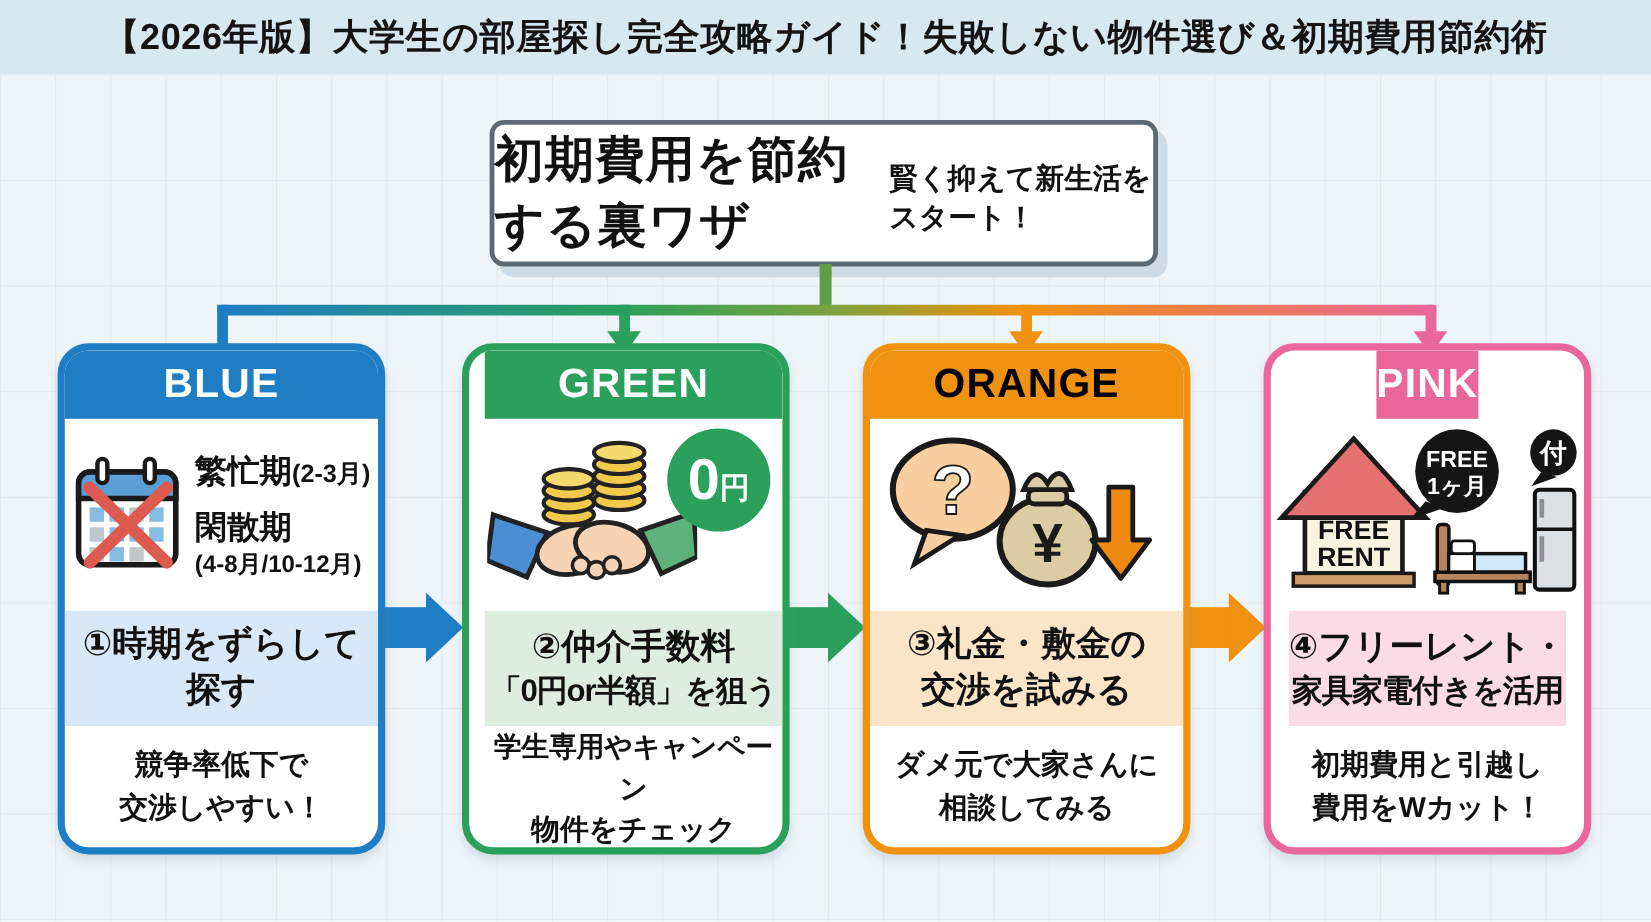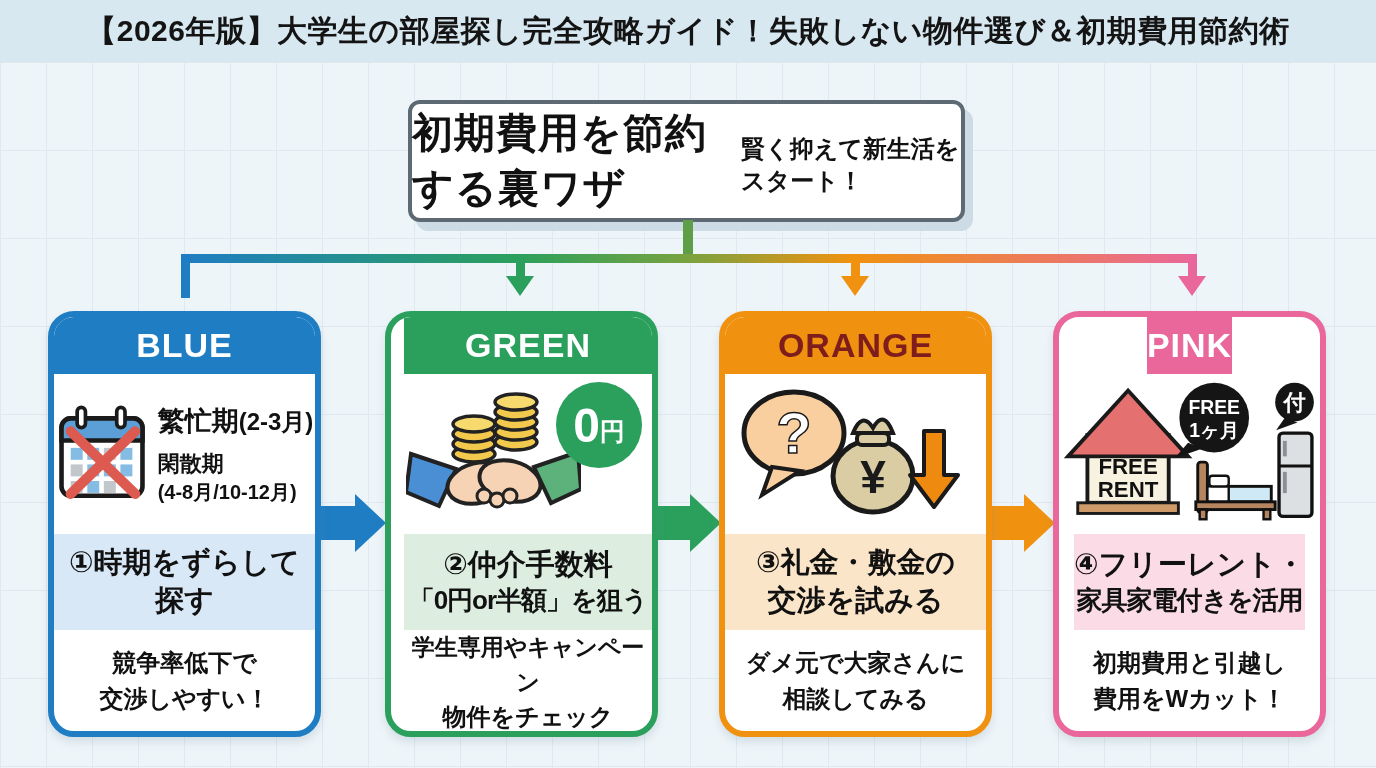--- a/index.html
+++ b/index.html
@@ -60,36 +60,36 @@
   .rhead {
     top:494px; width:0; height:0;
     border-top:29px solid transparent; border-bottom:29px solid transparent;
     border-left:31px solid #000;
   }
   .r1s { left:319px; background:var(--blue,#1f7dc3);} .r1h { left:355px; border-left-color:var(--blue,#1f7dc3);}
   .r2s { left:654px; background:var(--green,#2aa05c);} .r2h { left:690px; border-left-color:var(--green,#2aa05c);}
   .r3s { left:988px; background:var(--orange,#f0920f);} .r3h { left:1024px; border-left-color:var(--orange,#f0920f);}
   
   .card {
-    position:absolute; top:311px; width:273px; height:426px;
+    position:absolute; top:286px; width:273px; height:426px;
     background:#fff; border-radius:26px; border:6px solid #000; overflow:hidden;
     display:flex; flex-direction:column;
     box-shadow:0 5px 8px rgba(110,140,160,0.22);
   }
   .card-blue   { left:48px;   border-color:var(--blue,#1f7dc3); }
   .card-green  { left:385px;  border-color:var(--green,#2aa05c);padding-left:13px; }
   .card-orange { left:719px;  border-color:var(--orange,#f0920f); }
   .card-pink   { left:1053px; border-color:var(--pink,#e9679b);align-items:center; }
   .card-label {
     height:57px; flex:none; display:flex; align-items:center; justify-content:center;
     color:#fff; font-size:34px; font-weight:700; letter-spacing:1px;
   }
   .card-blue   .card-label { background:var(--blue,#1f7dc3); }
   .card-green  .card-label { background:var(--green,#2aa05c); }
-  .card-orange .card-label { background:var(--orange,#f0920f); color:#7f1d1d; }
+  .card-orange .card-label { background:var(--orange,#f0920f); color:#000000; }
   .card-pink   .card-label { background:var(--pink,#e9679b); }
   .card-icon-area {
     height:160px; flex:none; position:relative;
     display:flex; align-items:center; justify-content:center;
   }
   .card-heading {
     min-height:96px; flex:none; display:flex; flex-direction:column;
     align-items:center; justify-content:center;
     font-size:29px; font-weight:700; line-height:1.3; text-align:center;
   }
@@ -99,22 +99,22 @@
   .card-pink   .card-heading { background:var(--pink-tint,#fadbe6); }
   .tight { font-size:26px; letter-spacing:-1px; }
   .card-desc {
     flex:1; display:flex; flex-direction:column; align-items:center; justify-content:center;
     font-size:24px; font-weight:700; line-height:1.5; text-align:center;
   }
   
   .cal-wrap { display:flex; align-items:center; gap:10px; padding:0 4px; }
   .cal-text { display:flex; flex-direction:column; }
   .cal-line1 { font-size:27px; font-weight:700; white-space:nowrap; }
-  .cal-sub   { font-size:24px; font-weight:700; }
-  .cal-line2 { font-size:22px; font-weight:700; margin-top:10px; }
+  .cal-sub   { font-size:21px; font-weight:700; }
+  .cal-line2 { font-size:27px; font-weight:700; margin-top:10px; }
   .cal-line3 { font-size:20px; font-weight:700; }
   
   .badge-zero {
     position:absolute; right:10px; top:8px; width:86px; height:86px; border-radius:50%;
     background:var(--green,#2aa05c); color:#fff;
     display:flex; align-items:center; justify-content:center; font-weight:700;
   }
   .badge-zero .big { font-size:48px; }
   .badge-zero .small { font-size:25px; margin-top:12px; }
   svg text { font-family:"Liberation Sans","DejaVu Sans",sans-serif; font-weight:bold; }

